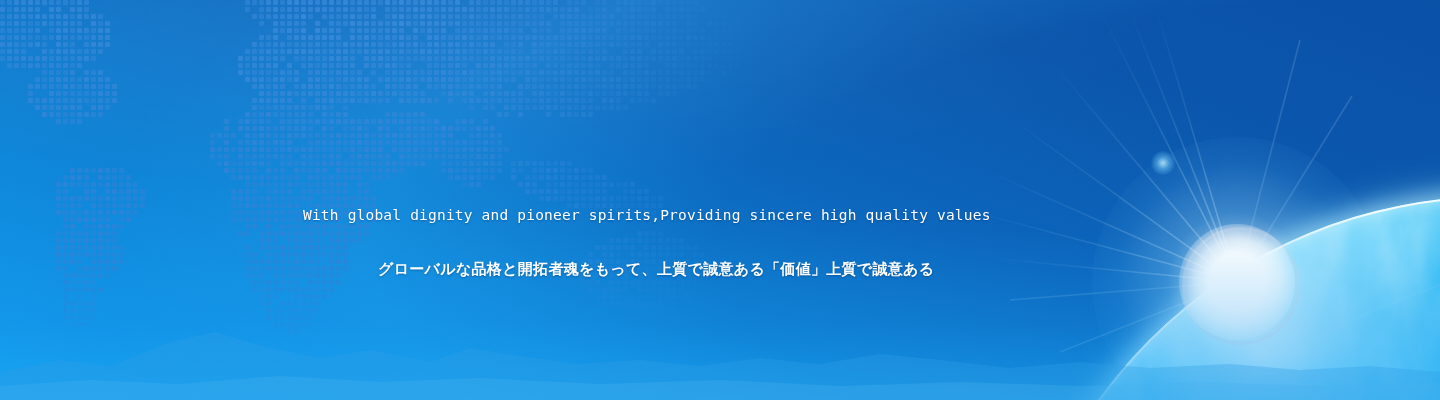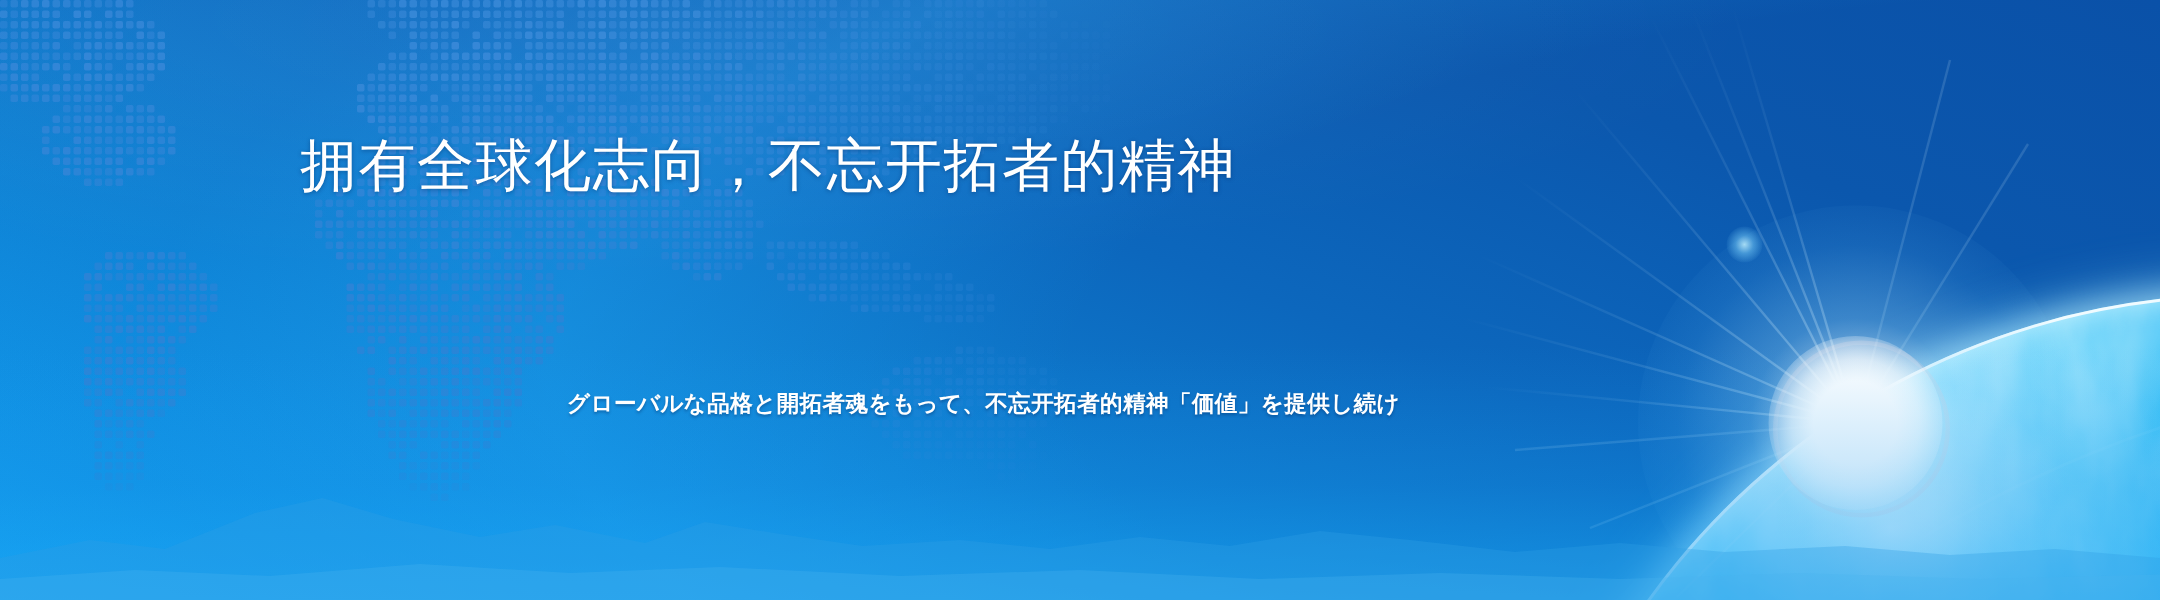--- a/index.html
+++ b/index.html
@@ -2440,16 +2440,16 @@
   <div id="star-glow"></div>
 
   <div class="haze-bottom"></div>
 
   <svg id="mountains" viewBox="0 0 1440 80" preserveAspectRatio="none">
     <path d="M0 52 L60 40 L110 46 L170 22 L215 12 L262 26 L320 38 L370 30 L430 42 L470 28 L520 36 L575 44 L640 40 L700 46 L760 38 L820 44 L880 34 L940 40 L1010 48 L1080 42 L1150 48 L1230 44 L1300 50 L1370 46 L1440 52 L1440 80 L0 80 Z" fill="#2f9fe4" fill-opacity=".34"></path>
     <path d="M0 66 L90 60 L180 64 L280 56 L380 62 L480 58 L600 64 L720 60 L840 66 L960 62 L1080 66 L1200 62 L1320 66 L1440 63 L1440 80 L0 80 Z" fill="#49b4ef" fill-opacity=".30"></path>
   </svg>
 
   <div id="copy">
-    <div class="headline" id="headline-1">拥有全球化志向，不忘开拓者的精神</div>
-    <div id="subtitle-ja">グローバルな品格と開拓者魂をもって、不忘开拓者的精神「価値」を提供し続け</div>
+    <div id="subtitle-en">With global dignity and pioneer spirits,Providing sincere high quality values</div>
+    <div id="subtitle-ja">グローバルな品格と開拓者魂をもって、上質で誠意ある「価値」上質で誠意ある</div>
   </div>
 </div>
 
 </body></html>

